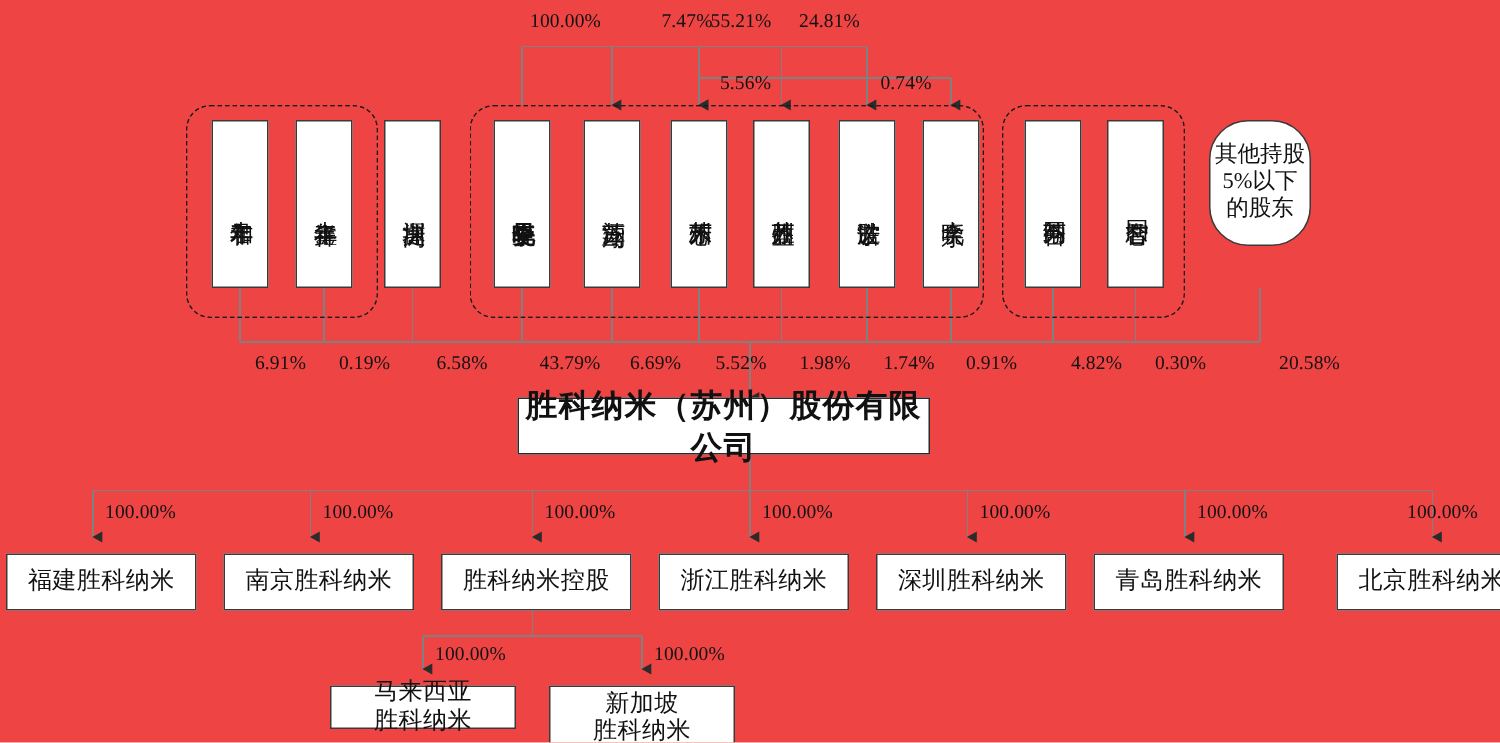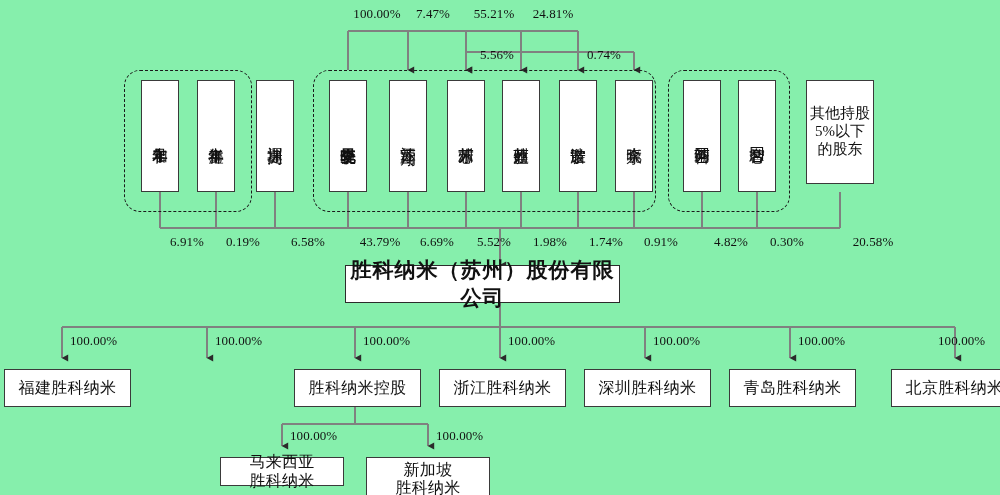--- a/index.html
+++ b/index.html
@@ -6,21 +6,21 @@
   body{
     font-family:"Liberation Serif","DejaVu Serif",serif;
     color:#000;
     -webkit-font-smoothing:antialiased;
   }
   #root{
     position:relative;
     width:1000px;
     height:495px;
     overflow:hidden;
-    background:#86efac;
+    background:#ef4444;
   }
   svg#wires{
     position:absolute;
     left:0; top:0;
     width:1000px; height:495px;
     pointer-events:none;
   }
   
   .box{
     position:absolute;
@@ -144,41 +144,41 @@
       <path d="M282,424 V446" marker-end="url(#arw)"></path>
       <path d="M428,424 V446" marker-end="url(#arw)"></path>
     </g>
   </svg>
 
   <div class="group" style="left:124px; top:70px; width:128px; height:142px;"></div>
   <div class="group" style="left:313px; top:70px; width:343px; height:142px;"></div>
   <div class="group" style="left:668px; top:70px; width:122px; height:142px;"></div>
 
   <div class="pct c" style="left:377px; top:6px;">100.00%</div>
-  <div class="pct c" style="left:433px; top:6px;text-align:right;">7.47%</div>
+  <div class="pct c" style="left:458px; top:6px;text-align:right;">7.47%</div>
   <div class="pct c" style="left:494px; top:6px;">55.21%</div>
   <div class="pct c" style="left:553px; top:6px;">24.81%</div>
   <div class="pct c" style="left:497px; top:47px;">5.56%</div>
   <div class="pct c" style="left:604px; top:47px;">0.74%</div>
 
   <div class="box vbox" style="left:141px; top:80px; width:38px; height:112px;">丰年君和</div>
   <div class="box vbox" style="left:197px; top:80px; width:38px; height:112px;">丰年鑫祥</div>
   <div class="box vbox" style="left:256px; top:80px; width:38px; height:112px;">深圳高捷</div>
 
   <div class="box vbox bold" style="left:329px; top:80px; width:38px; height:112px;">李晓旻</div>
   <div class="box vbox" style="left:389px; top:80px; width:38px; height:112px;">江苏鸢翔</div>
   <div class="box vbox" style="left:447px; top:80px; width:38px; height:112px;">苏州禾芯</div>
   <div class="box vbox" style="left:502px; top:80px; width:38px; height:112px;">苏州胜盈</div>
   <div class="box vbox" style="left:559px; top:80px; width:38px; height:112px;">宁波胜诺</div>
   <div class="box vbox" style="left:615px; top:80px; width:38px; height:112px;">李晓东</div>
 
   <div class="box vbox" style="left:683px; top:80px; width:38px; height:112px;">苏纳同合</div>
   <div class="box vbox" style="left:738px; top:80px; width:38px; height:112px;">同合智芯</div>
 
-  <div class="box hbox" style="left:806px; top:80px; width:68px; height:104px;">其他持股5%以下的股东</div>
+  <div class="box hbox" style="left:806px; top:80px; width:68px; height:84px;border-radius:26px;">其他持股5%以下的股东</div>
 
   <div class="pct c" style="left:187px; top:234px;">6.91%</div>
   <div class="pct c" style="left:243px; top:234px;">0.19%</div>
   <div class="pct c" style="left:308px; top:234px;">6.58%</div>
   <div class="pct c" style="left:380px; top:234px;">43.79%</div>
   <div class="pct c" style="left:437px; top:234px;">6.69%</div>
   <div class="pct c" style="left:494px; top:234px;">5.52%</div>
   <div class="pct c" style="left:550px; top:234px;">1.98%</div>
   <div class="pct c" style="left:606px; top:234px;">1.74%</div>
   <div class="pct c" style="left:661px; top:234px;">0.91%</div>
@@ -190,20 +190,21 @@
 
   <div class="pct" style="left:70px; top:333px;">100.00%</div>
   <div class="pct" style="left:215px; top:333px;">100.00%</div>
   <div class="pct" style="left:363px; top:333px;">100.00%</div>
   <div class="pct" style="left:508px; top:333px;">100.00%</div>
   <div class="pct" style="left:653px; top:333px;">100.00%</div>
   <div class="pct" style="left:798px; top:333px;">100.00%</div>
   <div class="pct" style="left:938px; top:333px;">100.00%</div>
 
   <div class="box sub" style="left:4px; top:358px; width:127px; height:38px;">福建胜科纳米</div>
+  <div class="box sub" style="left:149px; top:358px; width:127px; height:38px;">南京胜科纳米</div>
   <div class="box sub" style="left:294px; top:358px; width:127px; height:38px;">胜科纳米控股</div>
   <div class="box sub" style="left:584px; top:358px; width:127px; height:38px;">深圳胜科纳米</div>
   <div class="box sub" style="left:439px; top:358px; width:127px; height:38px;">浙江胜科纳米</div>
   <div class="box sub" style="left:729px; top:358px; width:127px; height:38px;">青岛胜科纳米</div>
   <div class="box sub" style="left:891px; top:358px; width:127px; height:38px;">北京胜科纳米</div>
 
   <div class="pct" style="left:290px; top:428px;">100.00%</div>
   <div class="pct" style="left:436px; top:428px;">100.00%</div>
 
   <div class="box sub" style="left:220px; top:446px; width:124px; height:29px; flex-direction:column;">

